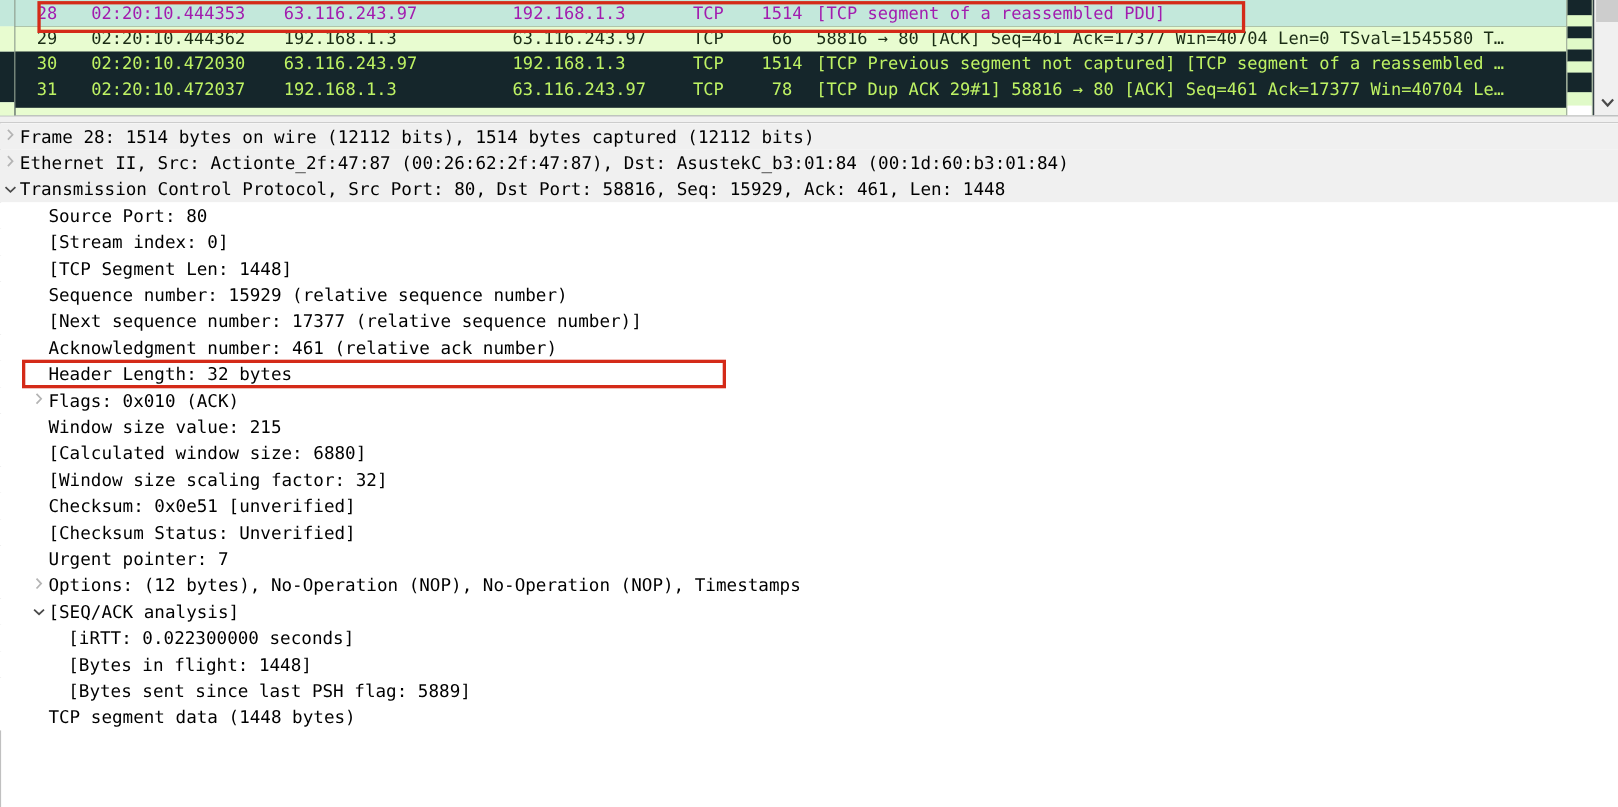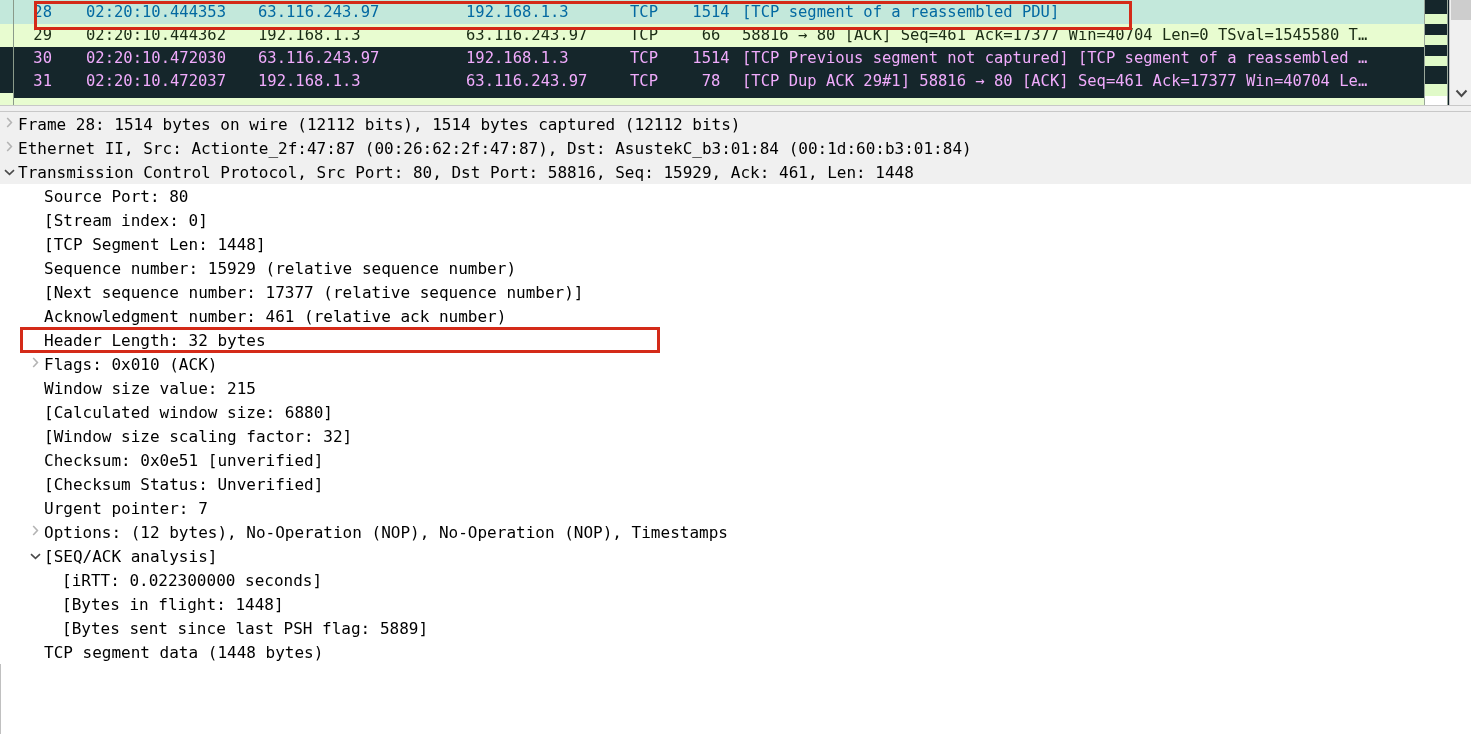--- a/index.html
+++ b/index.html
@@ -40,26 +40,26 @@
   .prow {
     position: relative;
     height: 23px;
     line-height: 23px;
     white-space: nowrap;
     font-family: "DejaVu Sans Mono", "Liberation Mono", monospace;
     font-size: 15.5px;
     overflow: hidden;
   }
   .prow.r0 { height: 24px; line-height: 24px; }
-  .prow.sel   { background: #c3e8db; color: #0369a1; }
+  .prow.sel   { background: #c3e8db; color: #a21caf; }
   .prow.green { background: #e8fcd0; color: #1a2c14; }
-  .prow.dark  { background: #15262b; color: #f0abfc; }
+  .prow.dark  { background: #15262b; color: #bef264; }
 
   .c-no    { position: absolute; left: 0;    width: 52px;  text-align: right; }
-  .c-time  { position: absolute; left: 56px; width: 170px; text-align: right; }
+  .c-time  { position: absolute; left: 68px; width: 170px; text-align: center; }
   .c-src   { position: absolute; left: 258px; width: 150px; text-align: left; }
   .c-dst   { position: absolute; left: 466px; width: 150px; text-align: left; }
   .c-proto { position: absolute; left: 630px; width: 44px;  text-align: left; }
   .c-len   { position: absolute; left: 690px; width: 42px;  text-align: center; }
   .c-info  { position: absolute; left: 742px; right: 2px;   text-align: left;
              overflow: hidden; text-overflow: ellipsis; white-space: nowrap; }
 
   
   #plist-gridline {
     position: absolute;

